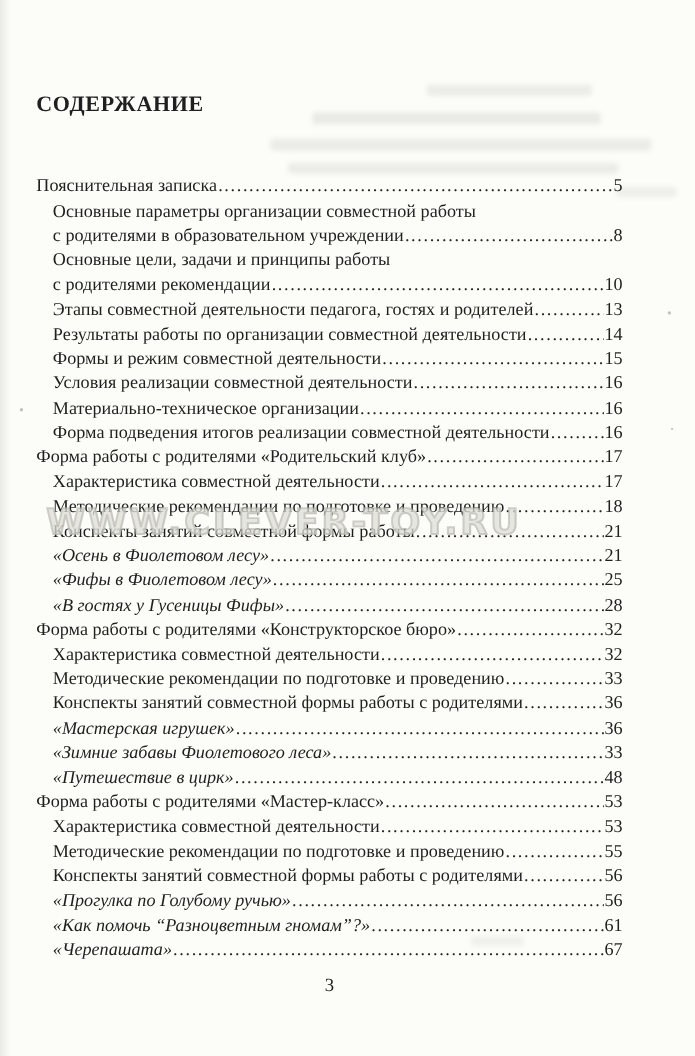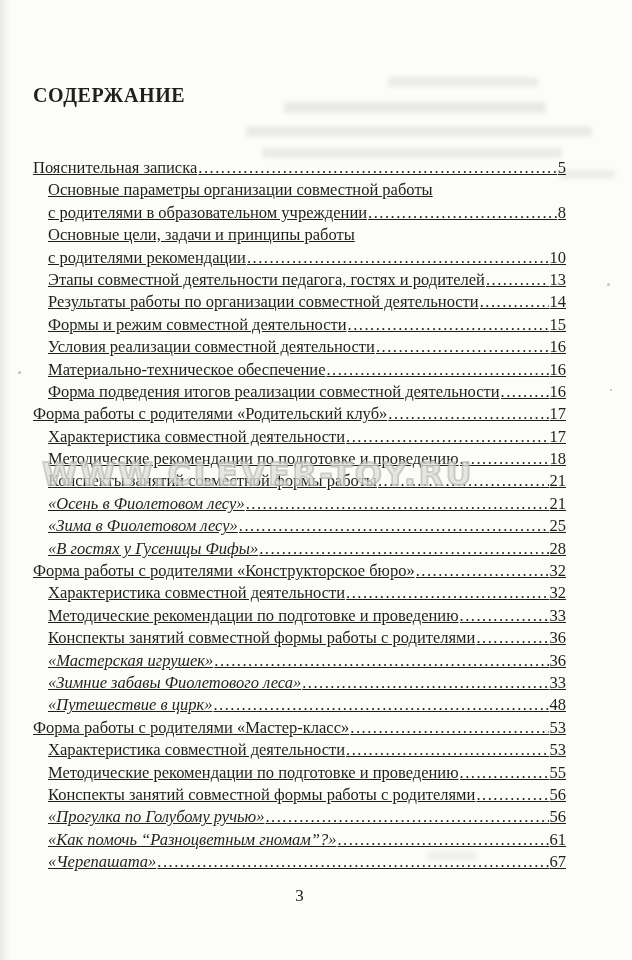--- a/index.html
+++ b/index.html
@@ -22,21 +22,21 @@
   .title {
     position: absolute; left: 33px; width: 533px; top: 71px;
     font-weight: bold; font-size: 20px;
     letter-spacing: .6px; z-index: 2;
   }
 
   .toc {
     position: absolute; left: 33px; right: 66px; top: 158px;
     font-size: 16.5px; z-index: 2;
   }
-  .row { display: flex; align-items: flex-start; height: 22.4px; text-decoration: underline; }
+  .row { display: flex; align-items: center; height: 22.4px; }
   .row.l1 { padding-left: 15px; }
   .row.it .txt { font-style: italic; }
   .txt { white-space: nowrap; }
   .dots {
     flex: 1 1 auto; overflow: hidden; white-space: nowrap;
     letter-spacing: 1.5px; margin: 0 1px; min-width: 6px;
     color: #262626;
   }
   .num { white-space: nowrap; }
 
@@ -127,21 +127,21 @@
         <span class="txt">Формы и режим совместной деятельности</span>
         <span class="dots">................................................................................................................................................................</span>
         <span class="num">15</span>
       </div>
       <div class="row l1">
         <span class="txt">Условия реализации совместной деятельности</span>
         <span class="dots">................................................................................................................................................................</span>
         <span class="num">16</span>
       </div>
       <div class="row l1">
-        <span class="txt">Материально-техническое обеспечение</span>
+        <span class="txt">Материально-техническое организации</span>
         <span class="dots">................................................................................................................................................................</span>
         <span class="num">16</span>
       </div>
       <div class="row l1">
         <span class="txt">Форма подведения итогов реализации совместной деятельности</span>
         <span class="dots">................................................................................................................................................................</span>
         <span class="num">16</span>
       </div>
       <div class="row l0">
         <span class="txt">Форма работы с родителями «Родительский клуб»</span>
@@ -162,21 +162,21 @@
         <span class="txt">Конспекты занятий совместной формы работы</span>
         <span class="dots">................................................................................................................................................................</span>
         <span class="num">21</span>
       </div>
       <div class="row l1 it">
         <span class="txt">«Осень в Фиолетовом лесу»</span>
         <span class="dots">................................................................................................................................................................</span>
         <span class="num">21</span>
       </div>
       <div class="row l1 it">
-        <span class="txt">«Зима в Фиолетовом лесу»</span>
+        <span class="txt">«Фифы в Фиолетовом лесу»</span>
         <span class="dots">................................................................................................................................................................</span>
         <span class="num">25</span>
       </div>
       <div class="row l1 it">
         <span class="txt">«В гостях у Гусеницы Фифы»</span>
         <span class="dots">................................................................................................................................................................</span>
         <span class="num">28</span>
       </div>
       <div class="row l0">
         <span class="txt">Форма работы с родителями «Конструкторское бюро»</span>

